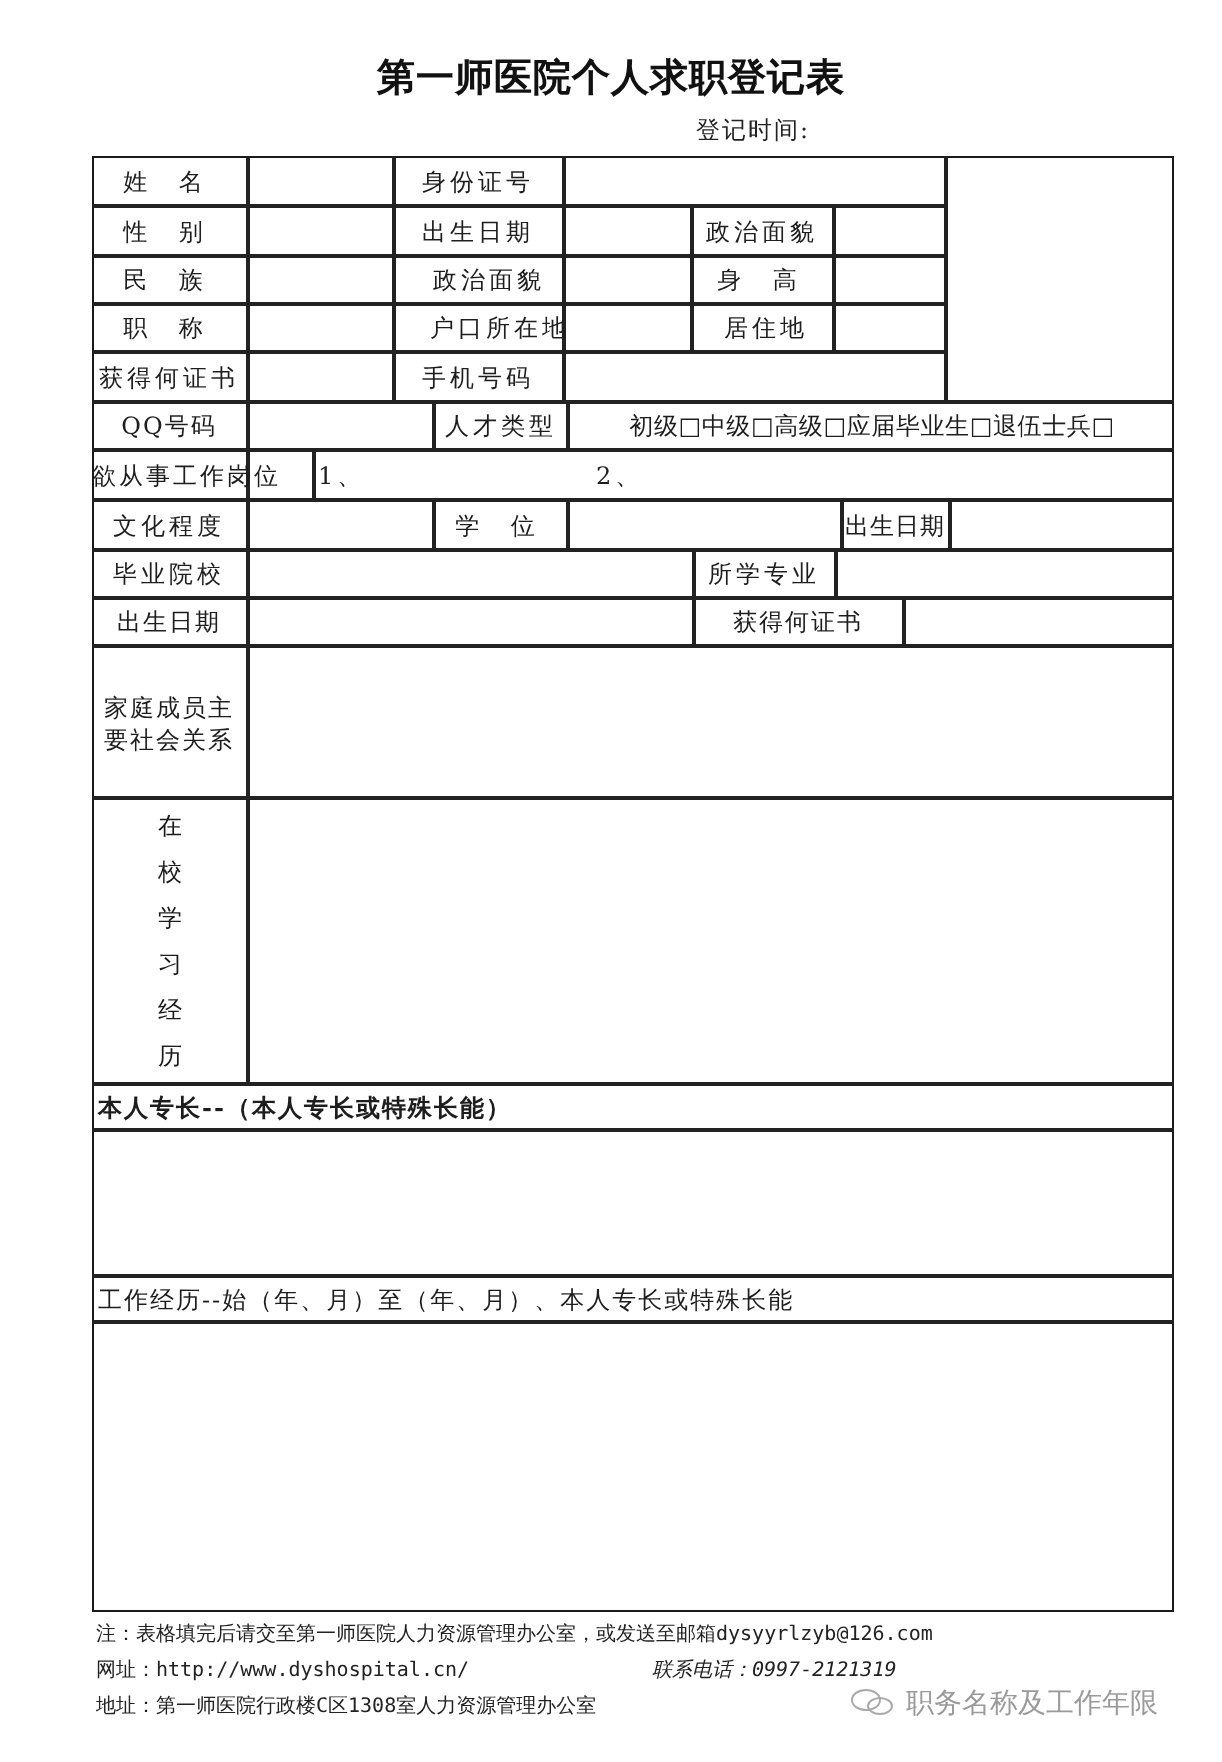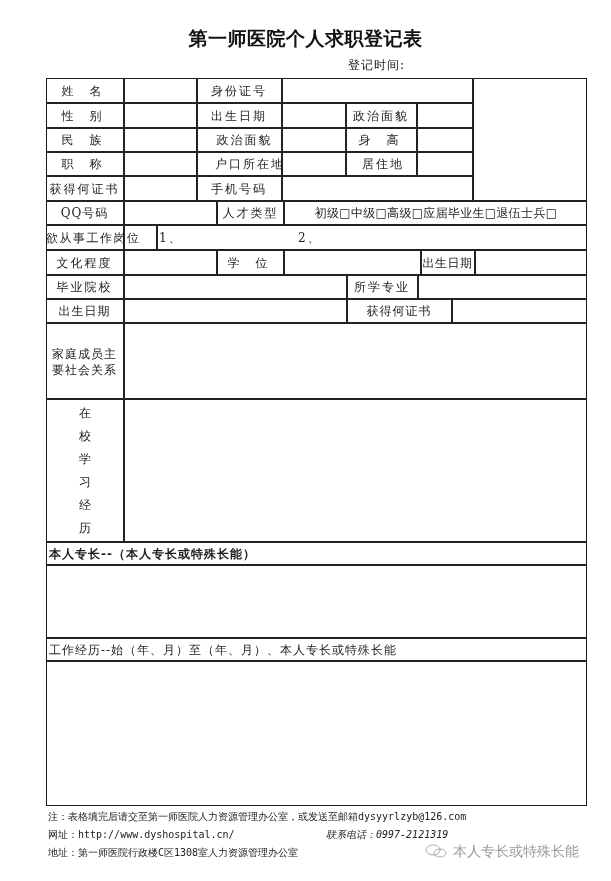--- a/index.html
+++ b/index.html
@@ -153,14 +153,14 @@
 
 <div class="footer" style="top:810px;">注：表格填完后请交至第一师医院人力资源管理办公室，或发送至邮箱dysyyrlzyb@126.com</div>
 <div class="footer" style="top:828px;">网址：http://www.dyshospital.cn/</div>
 <div class="footer" style="top:828px;left:326px;font-style:italic;">联系电话：0997-2121319</div>
 <div class="footer" style="top:846px;">地址：第一师医院行政楼C区1308室人力资源管理办公室</div>
 
 <div class="watermark">
   <svg class="wm-icon" viewBox="0 0 22 14">
     <ellipse cx="8" cy="6" rx="7" ry="5" fill="none" stroke="#aaa" stroke-width="1"></ellipse>
     <ellipse cx="15" cy="9" rx="6" ry="4" fill="none" stroke="#aaa" stroke-width="1"></ellipse>
-  </svg><span>本人专长或特殊长能</span>
+  </svg><span>职务名称及工作年限</span>
 </div>
 
 </body></html>

